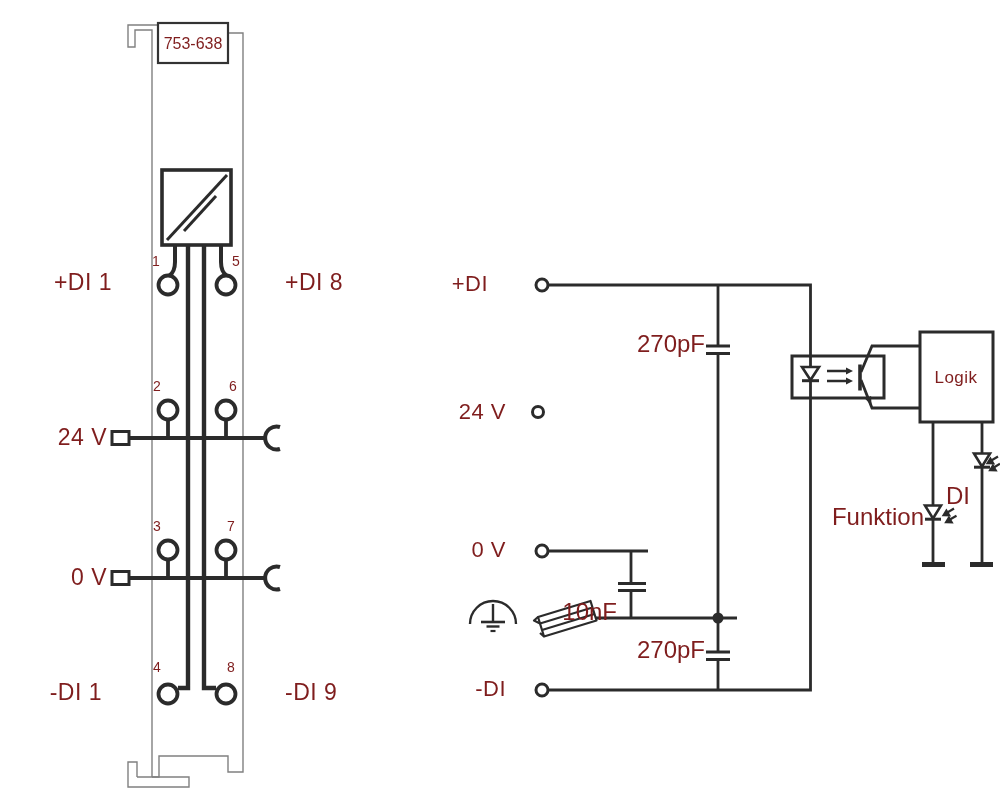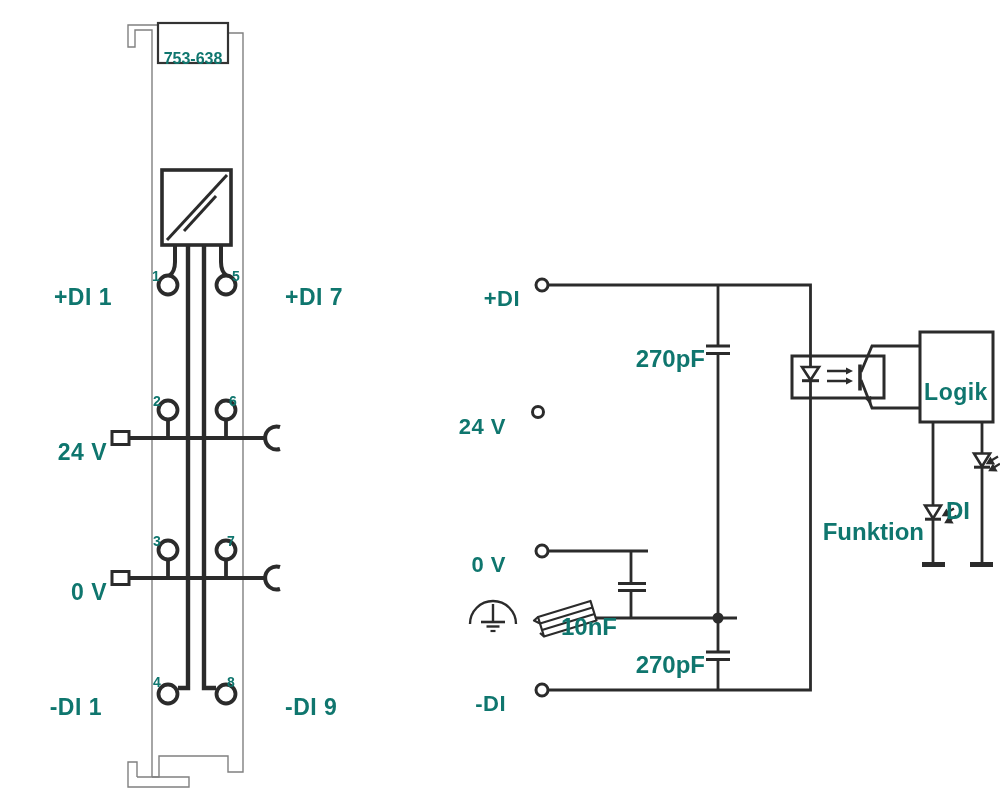--- a/index.html
+++ b/index.html
@@ -1,26 +1,26 @@
 <!DOCTYPE html>
 <html><head>
 <meta charset="utf-8">
 <style>
   html,body{margin:0;padding:0;background:#ffffff;}
   #stage{position:relative;width:1000px;height:810px;background:#ffffff;overflow:hidden;
          font-family:"Liberation Sans",sans-serif;color:#2b2b2b;}
   svg{position:absolute;left:0;top:0;}
-  .lbl{position:absolute;font-weight:700;color:#0f766e;white-space:nowrap;line-height:1;
-       transform:translate(-50%,-50%);margin-top:15px;}
+  .lbl{position:absolute;font-weight:400;color:#7f1d1d;white-space:nowrap;line-height:1;
+       transform:translate(-50%,-50%);}
   .lbl.ra{transform:translate(-100%,-50%);}
   .lbl.la{transform:translate(0,-50%);}
   .t23{font-size:23px;letter-spacing:.5px;}
   .t22{font-size:22px;letter-spacing:.5px;}
   .t20{font-size:24px;}
-  .t21{font-size:23px;letter-spacing:.5px;}
+  .t21{font-size:17px;letter-spacing:.5px;}
   .t16{font-size:16px;}
   .t14{font-size:14px;}
 </style>
 </head>
 <body>
 
 <div id="stage">
 
   <svg width="1000" height="810" viewBox="0 0 1000 810">
 
@@ -158,33 +158,33 @@
         <polygon points="946.1,522.2 951.7,522.4 948.9,517.7"></polygon>
     </g>
   </svg>
 
   <div class="lbl t16" style="left:193px;top:44px;">753-638</div>
 
   <div class="lbl ra t23" style="left:112px;top:282px;">+DI 1</div>
   <div class="lbl ra t23" style="left:107px;top:437px;">24 V</div>
   <div class="lbl ra t23" style="left:107px;top:577px;">0 V</div>
   <div class="lbl ra t23" style="left:102px;top:692px;">-DI 1</div>
-  <div class="lbl la t23" style="left:285px;top:282px;">+DI 7</div>
+  <div class="lbl la t23" style="left:285px;top:282px;">+DI 8</div>
   <div class="lbl la t23" style="left:285px;top:692px;">-DI 9</div>
 
   <div class="lbl t14" style="left:156px;top:261px;">1</div>
   <div class="lbl t14" style="left:236px;top:261px;">5</div>
   <div class="lbl t14" style="left:157px;top:386px;">2</div>
   <div class="lbl t14" style="left:233px;top:386px;">6</div>
   <div class="lbl t14" style="left:157px;top:526px;">3</div>
   <div class="lbl t14" style="left:231px;top:526px;">7</div>
   <div class="lbl t14" style="left:157px;top:667px;">4</div>
   <div class="lbl t14" style="left:231px;top:667px;">8</div>
 
-  <div class="lbl ra t22" style="left:520px;top:284px;">+DI</div>
+  <div class="lbl ra t22" style="left:488px;top:284px;">+DI</div>
   <div class="lbl ra t22" style="left:506px;top:412px;">24 V</div>
   <div class="lbl ra t22" style="left:506px;top:550px;">0 V</div>
   <div class="lbl ra t22" style="left:506px;top:689px;text-align:center;">-DI</div>
 
   <div class="lbl ra t20" style="left:705px;top:344px;">270pF</div>
   <div class="lbl ra t20" style="left:617px;top:612px;">10nF</div>
   <div class="lbl ra t20" style="left:705px;top:650px;">270pF</div>
 
   <div class="lbl t21" style="left:956px;top:377px;">Logik</div>
   <div class="lbl ra t20" style="left:970px;top:496px;">DI</div>

